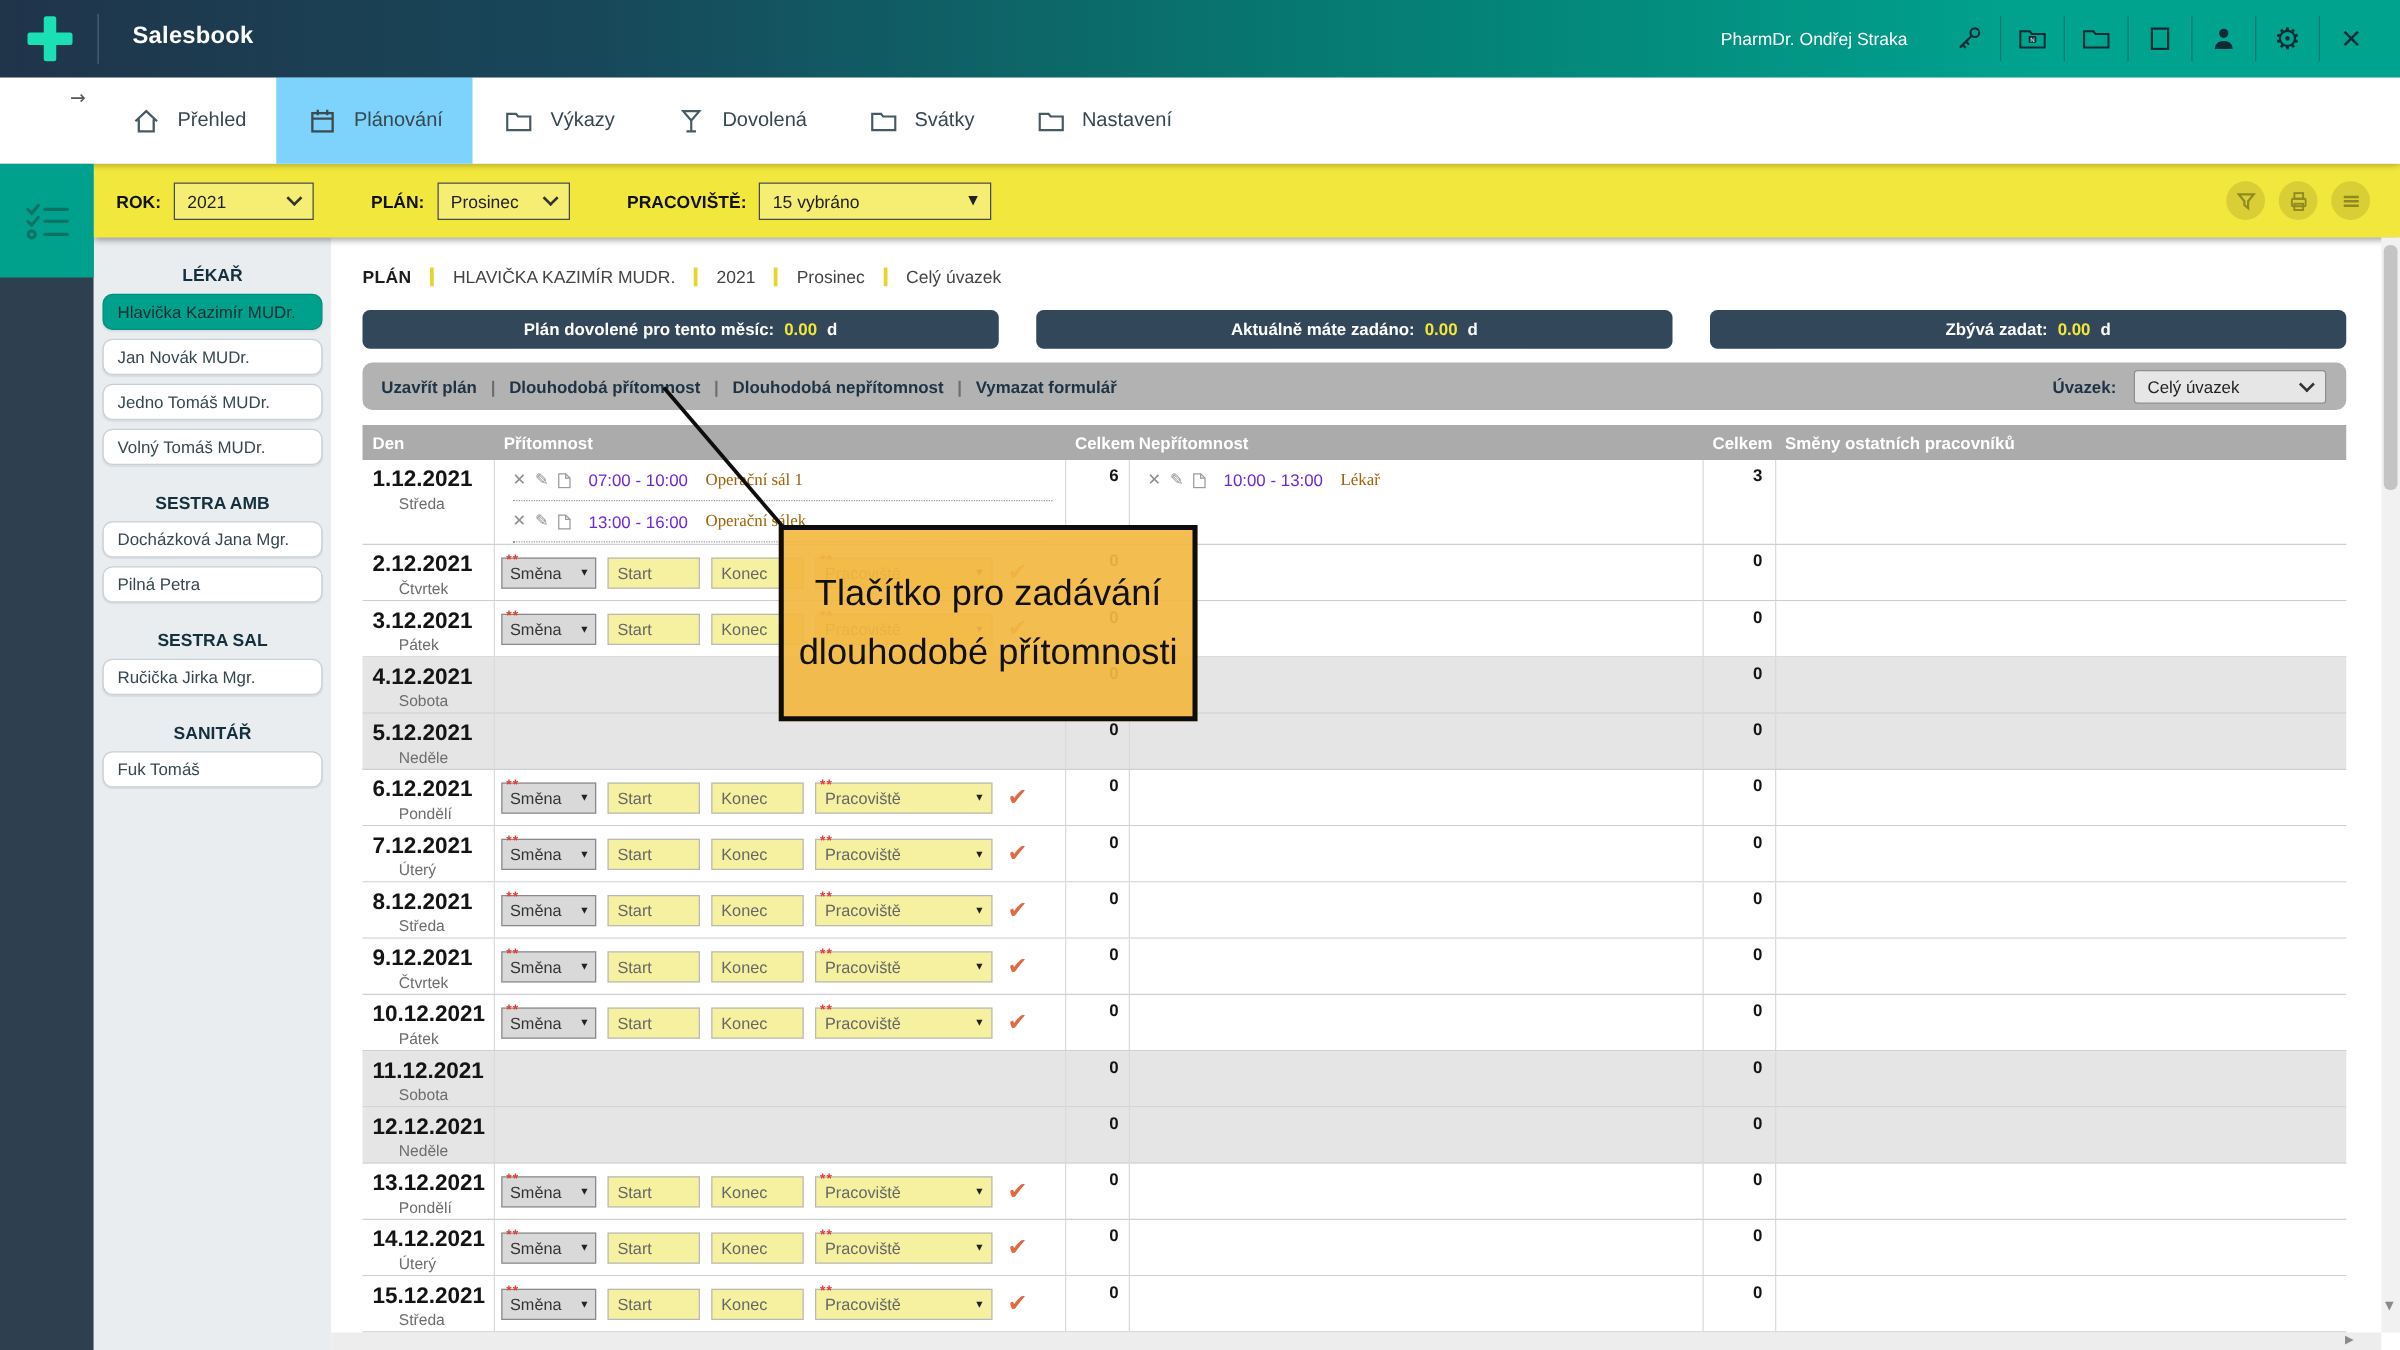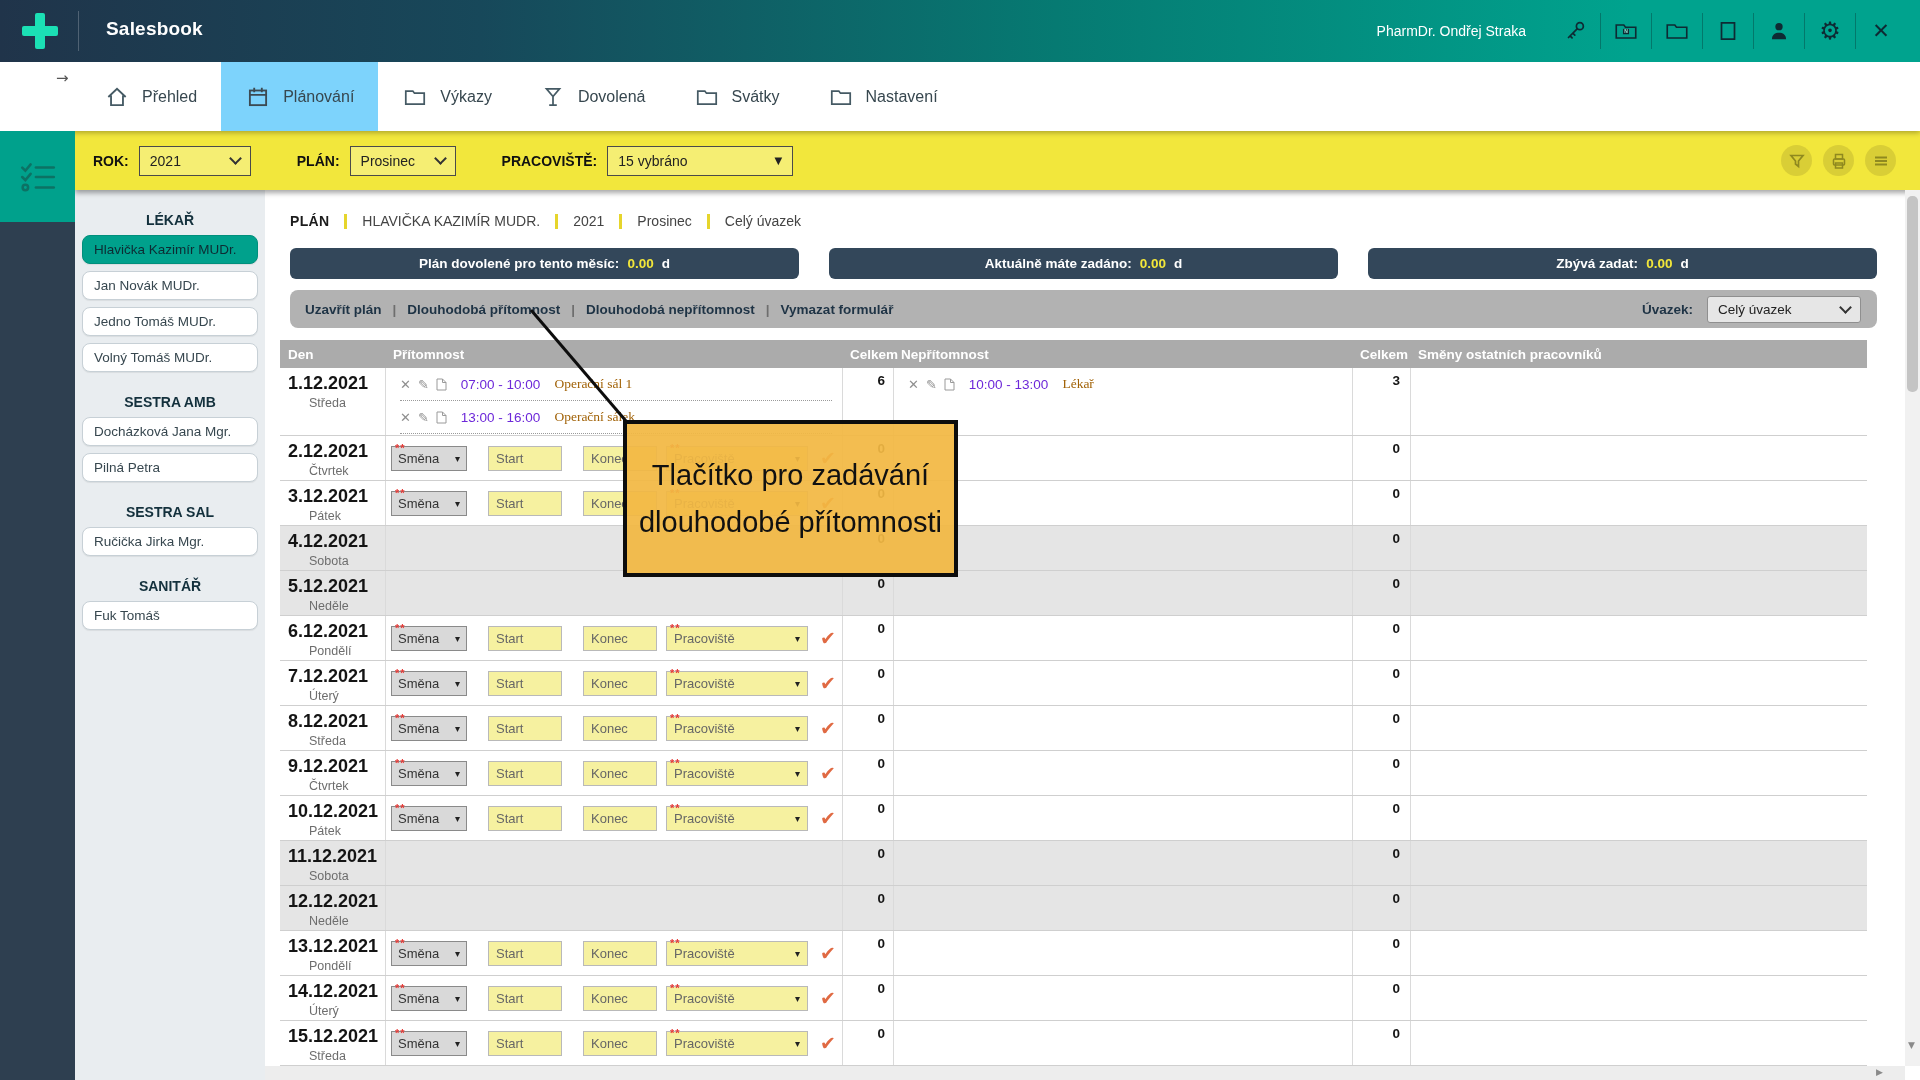--- a/index.html
+++ b/index.html
@@ -61,21 +61,21 @@
   .pill .val{color:#f3e73a;}
   .actionbar{position:absolute;left:25px;top:100px;width:1587px;height:38px;background:#b2b2b2;border-radius:8px;display:flex;
     align-items:center;font-size:13.5px;font-weight:bold;color:#1e3345;box-sizing:border-box;padding:0 4px;}
   .ab-item{padding:0 11px;cursor:pointer;white-space:nowrap;}
   .ab-sep{color:#6e6e6e;}
   .ab-right{margin-left:auto;display:flex;align-items:center;gap:14px;padding-right:12px;}
   .ab-select{width:154px;height:27px;background:#e6e6e6;border:1px solid #8f8f8f;border-radius:3px;display:flex;align-items:center;
     justify-content:space-between;padding:0 10px;font-weight:normal;font-size:13.5px;color:#222;box-sizing:border-box;cursor:pointer;}
 
   
-  .table{position:absolute;left:15px;top:150px;width:1587px;}
+  .table{position:absolute;left:25px;top:150px;width:1587px;}
   .thead{display:flex;height:28px;background:#ababab;color:#fff;font-weight:bold;font-size:13.5px;align-items:center;}
   .th{box-sizing:border-box;padding-left:8px;}
   .c-den{width:105px;}.c-pres{width:457px;}.c-tot1{width:51px;}.c-abs{width:459px;}.c-tot2{width:58px;}.c-oth{flex:1;}
   .trow{display:flex;border-bottom:1px solid #cfcfcf;background:#fff;min-height:45px;box-sizing:border-box;}
   .trow.tall{min-height:68px;}
   .trow.weekend{background:#e5e5e5;}
   .td{box-sizing:border-box;border-left:1px solid #dadada;}
   .td:first-child{border-left:none;}
   .td-den{width:105px;padding:5px 0 0 8px;}
   .date{font-weight:bold;font-size:18px;color:#141414;}
@@ -90,21 +90,21 @@
   .entry.bordered{border-bottom:1px dotted #9a9a9a;}
   .e-del,.e-edit{color:#8f8f8f;font-size:13px;cursor:pointer;font-family:"DejaVu Sans",sans-serif;}
   .e-edit{margin-left:7px;}
   .e-doc{margin-left:7px;display:flex;cursor:pointer;}
   .e-time{margin-left:14px;color:#6d28d9;}
   .e-place{margin-left:14px;color:#a16207;font-family:Liberation Serif, serif;}
   
   .formline{display:flex;align-items:center;height:44px;padding-left:5px;gap:9px;}
   .ctl{position:relative;height:25px;box-sizing:border-box;display:flex;align-items:center;font-size:13px;cursor:pointer;}
   .ctl.smena{width:76px;background:#d9d9d9;border:1px solid #8a8a8a;justify-content:space-between;padding:0 6px;color:#333;}
-  .ctl.inp{background:#f6f1a0;border:1px solid #b9b9b9;padding:0 7px;color:#666;width:74px;margin-left:12px;}
+  .ctl.inp{background:#f6f1a0;border:1px solid #b9b9b9;padding:0 7px;color:#666;width:74px;}
   .ctl.prac{width:142px;background:#f6f1a0;border:1px solid #b9b9b9;justify-content:space-between;padding:0 7px;color:#666;}
   .req{position:absolute;top:-5px;left:3px;color:#e53935;font-size:11px;font-weight:bold;letter-spacing:1px;}
   .chk{color:#e06a43;font-size:19px;font-family:"DejaVu Sans",sans-serif;margin-left:3px;cursor:pointer;}
 
   
   .tooltip{position:absolute;left:623px;top:420px;width:335px;height:157px;background:rgba(242,184,67,.93);
     border:4px solid #0d0d0d;box-sizing:border-box;z-index:20;display:flex;align-items:center;justify-content:center;
     font-size:29px;color:#111;text-align:center;line-height:1.6;padding:0 4px;}
   .arrow-svg{position:absolute;left:0;top:0;width:1920px;height:1080px;z-index:19;pointer-events:none;}
 

